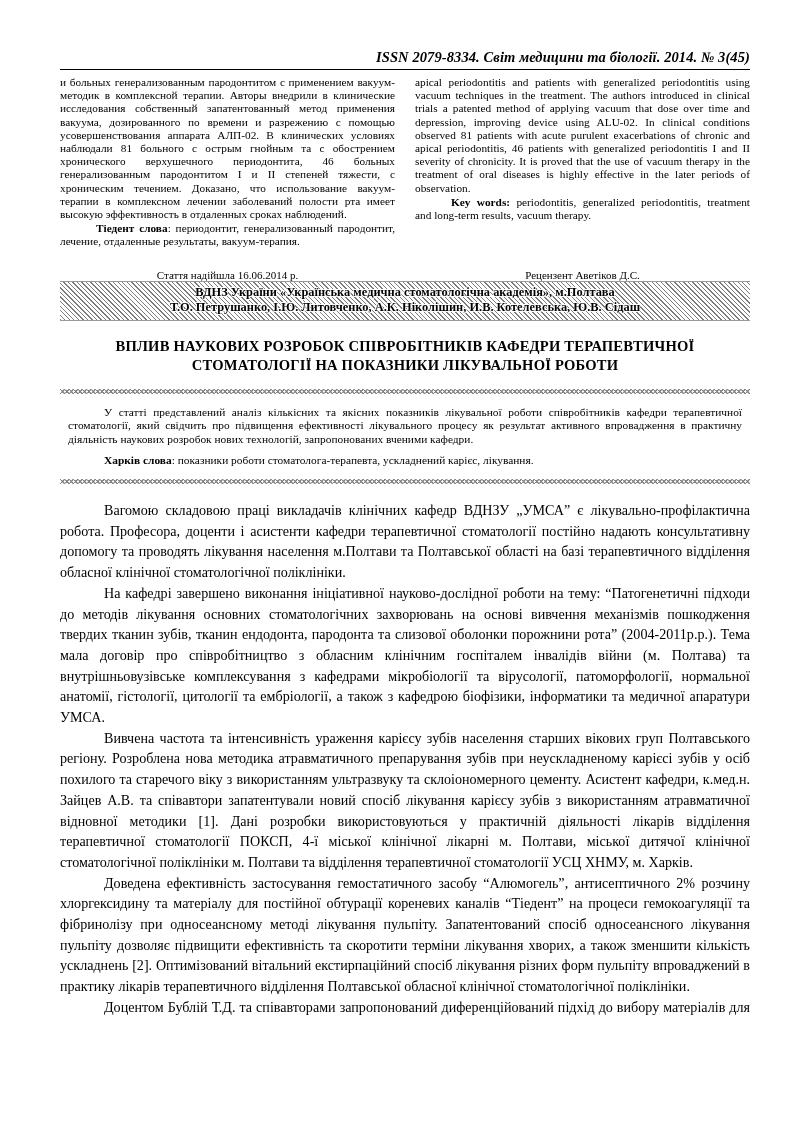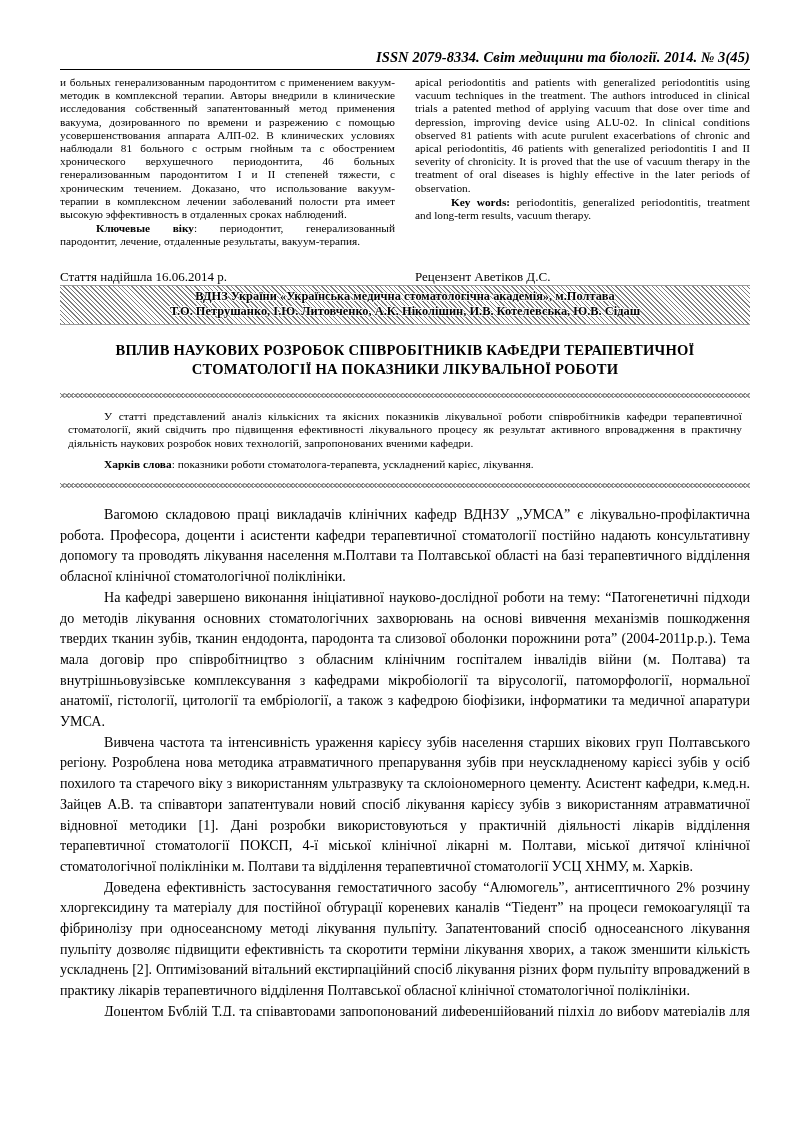--- a/index.html
+++ b/index.html
@@ -65,22 +65,22 @@
     text-indent: 0;
   }
   .kwlabel { font-weight: bold; }
 
   .submitline {
     display: flex;
     gap: 20px;
     margin-top: 20px;
   }
   .submitline .col {
-    font-size: 13px;
-    text-align: left;
+    font-size: 11px;
+    text-align: center;
   }
 
   
   .udc {
     font-weight: bold;
     font-size: 13px;
     margin-top: 22px;
     margin-bottom: 8px;
   }
 
@@ -188,21 +188,21 @@
 <div class="page">
 
   <div class="content">
 
     <div class="runhead">ISSN 2079-8334. Світ медицини та біології. 2014. № 3(45)</div>
     <div class="runhead-rule"></div>
 
     <div class="cols">
       <div class="col">
         <p class="abs">и больных генерализованным пародонтитом с применением вакуум-методик в комплексной терапии. Авторы внедрили в клинические исследования собственный запатентованный метод применения вакуума, дозированного по времени и разрежению с помощью усовершенствования аппарата АЛП-02. В клинических условиях наблюдали 81 больного с острым гнойным та с обострением хронического верхушечного периодонтита, 46 больных генерализованным пародонтитом I и II степеней тяжести, с хроническим течением. Доказано, что использование вакуум-терапии в комплексном лечении заболеваний полости рта имеет высокую эффективность в отдаленных сроках наблюдений.</p>
-        <p class="kw"><span class="kwlabel">Ключевые віку</span><span>: периодонтит, генерализованный пародонтит, лечение, отдаленные результаты, вакуум-терапия.</span></p>
+        <p class="kw"><span class="kwlabel">Тiедент слова</span><span>: периодонтит, генерализованный пародонтит, лечение, отдаленные результаты, вакуум-терапия.</span></p>
       </div>
       <div class="col">
         <p class="abs">apical periodontitis and patients with generalized periodontitis using vacuum techniques in the treatment. The authors introduced in clinical trials a patented method of applying vacuum that dose over time and depression, improving device using ALU-02. In clinical conditions observed 81 patients with acute purulent exacerbations of chronic and apical periodontitis, 46 patients with generalized periodontitis I and II severity of chronicity. It is proved that the use of vacuum therapy in the treatment of oral diseases is highly effective in the later periods of observation.</p>
         <p class="kw"><span class="kwlabel">Key words:</span><span> periodontitis, generalized periodontitis, treatment and long-term results, vacuum therapy.</span></p>
       </div>
     </div>
 
     <div class="submitline">
       <div class="col">Стаття надійшла 16.06.2014 р.</div>
       <div class="col">Рецензент Аветіков Д.С.</div>

